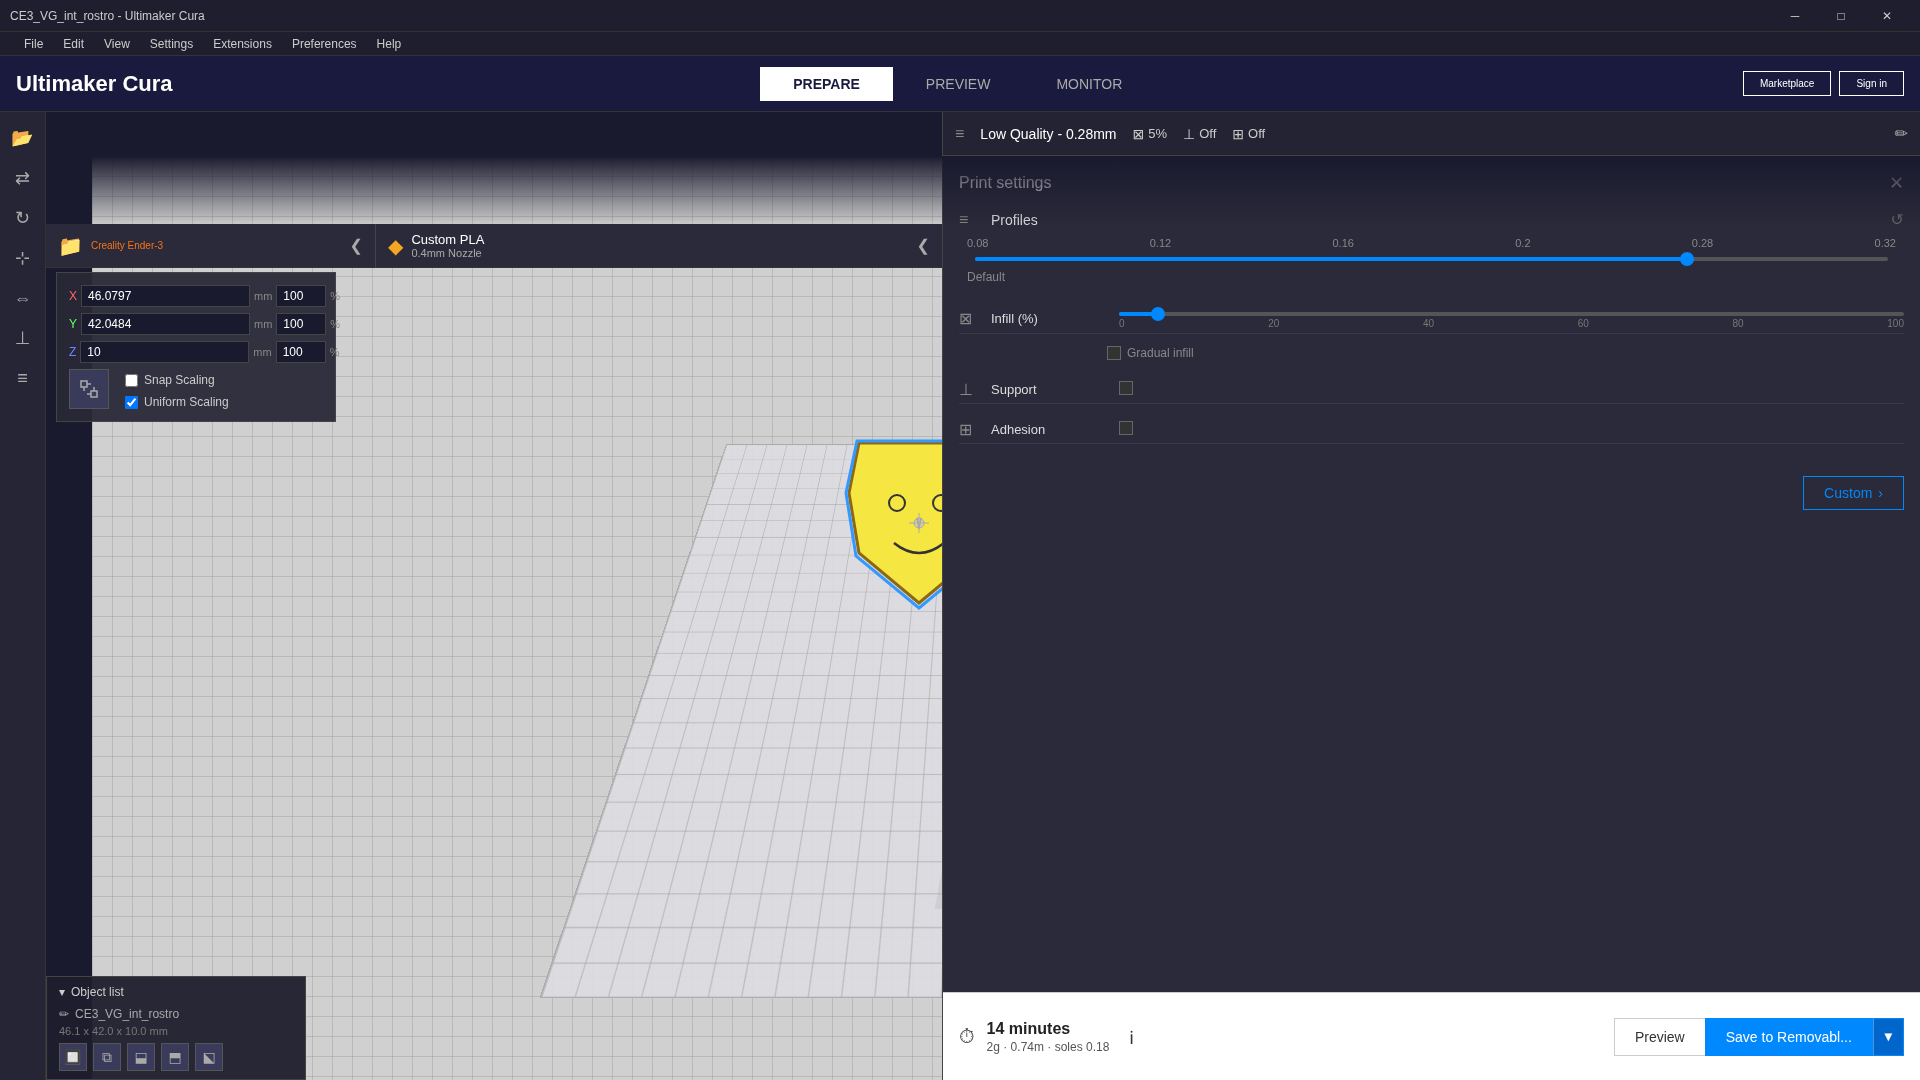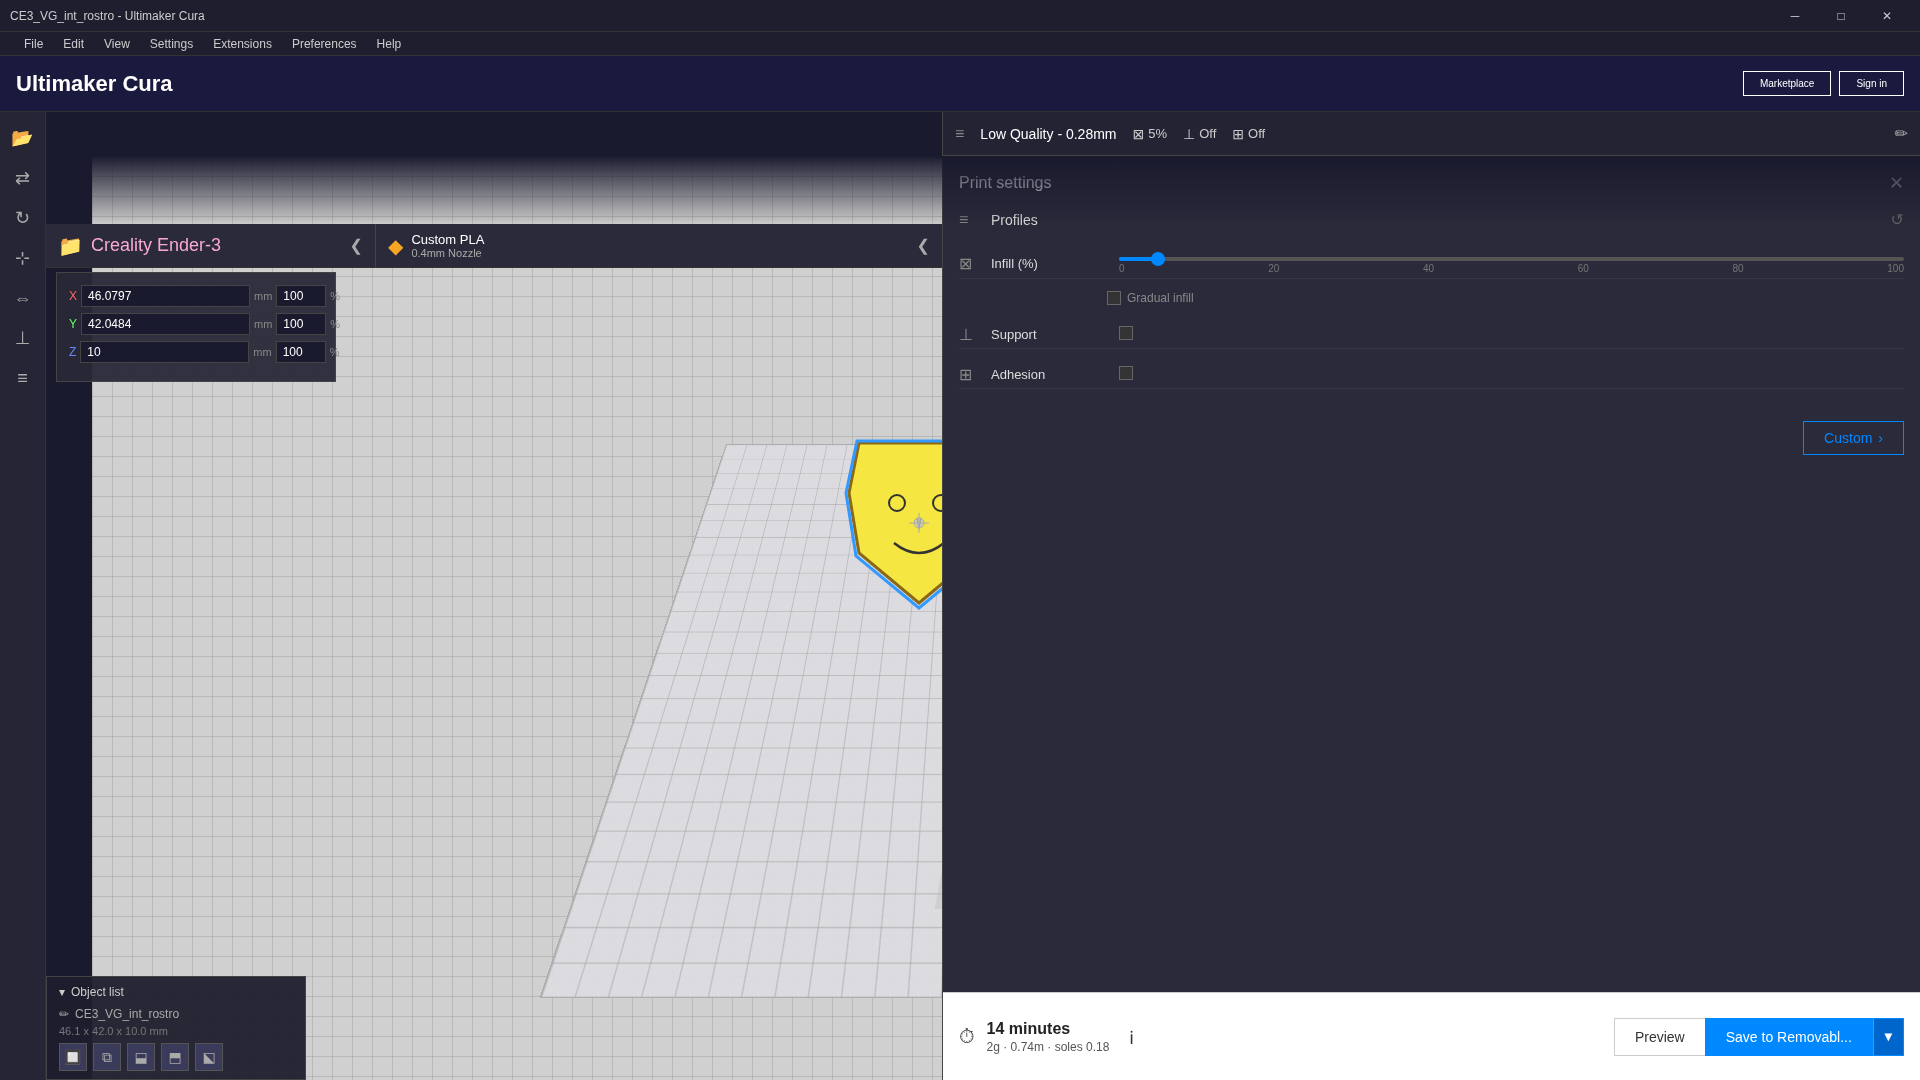--- a/index.html
+++ b/index.html
@@ -495,31 +495,36 @@
   <span class="menu-item">Settings</span>
   <span class="menu-item">Extensions</span>
   <span class="menu-item">Preferences</span>
   <span class="menu-item">Help</span>
 </div>
 
 <div id="toolbar">
   <div class="logo">
     <span>Ultimaker </span><span style="font-weight:700;">Cura</span>
   </div>
+  <div class="nav-tabs">
+    <button class="nav-tab active">PREPARE</button>
+    <button class="nav-tab">PREVIEW</button>
+    <button class="nav-tab">MONITOR</button>
+  </div>
   <div class="right-btns">
     <button class="header-btn">Marketplace</button>
     <button class="header-btn">Sign in</button>
   </div>
 </div>
 
 <div id="main" style="position:relative; margin-top:0;">
 
   <div id="device-left">
     <span style="font-size:20px; color:#aaa; cursor:pointer;">📁</span>
-    <span style="color:#f9a8d4; font-size:18px; flex:1;">Creality Ender-3</span>
+    <span style="color:#f97316; font-size:10px; flex:1;">Creality Ender-3</span>
     <button style="background:none;border:none;color:#aaa;cursor:pointer;font-size:16px;">❮</button>
   </div>
 
   <div id="material-section">
     <span style="color:#f5a623; font-size:20px;">◆</span>
     <div class="material-info">
       <span style="color:#fff; font-size:13px;">Custom PLA</span>
       <span style="color:#aaa; font-size:11px;">0.4mm Nozzle</span>
     </div>
     <button style="margin-left:auto;background:none;border:none;color:#aaa;cursor:pointer;font-size:16px;">❮</button>
@@ -598,20 +603,35 @@
       <div class="panel-title">
         <span>Print settings</span>
         <button class="panel-close">✕</button>
       </div>
 
       <div class="settings-section">
         <div class="profile-row">
           <span style="font-size:16px; color:#888; width:24px;">≡</span>
           <span class="profile-name">Profiles</span>
           <button class="profile-reset">↺</button>
+        </div>
+        <div class="profile-slider-container">
+          <div class="profile-ticks">
+            <span>0.08</span>
+            <span>0.12</span>
+            <span>0.16</span>
+            <span>0.2</span>
+            <span>0.28</span>
+            <span>0.32</span>
+          </div>
+          <div class="slider-track" style="margin:8px 16px;">
+            <div class="slider-fill" style="width:78%;"></div>
+            <div class="slider-thumb" style="left:78%;"></div>
+          </div>
+          <span class="slider-default-label">Default</span>
         </div>
       </div>
 
       <div class="setting-row">
         <span class="setting-icon">⊠</span>
         <span class="setting-name">Infill (%)</span>
         <div class="setting-control">
           <div class="infill-slider-track" style="position:relative; height:4px; background:#555; border-radius:2px;">
             <div style="position:absolute;left:0;top:0;height:100%;width:5%;background:#0088ff;border-radius:2px;"></div>
             <div style="position:absolute;left:5%;top:50%;width:14px;height:14px;background:#0088ff;border-radius:50%;transform:translate(-50%,-50%);cursor:pointer;"></div>
@@ -691,20 +711,42 @@
       <span class="transform-pct">%</span>
     </div>
     <div class="transform-row">
       <span class="axis-label z">Z</span>
       <input type="text" class="transform-input" value="10" style="">
       <span class="transform-unit">mm</span>
       <input type="text" class="transform-scale" value="100" style="">
       <span class="transform-pct">%</span>
     </div>
 
+    <div style="display:flex; align-items:flex-start; margin-top:4px;">
+      <div class="scale-icon-box">
+        <svg width="24" height="24" viewBox="0 0 24 24">
+          <rect x="4" y="4" width="6" height="6" fill="none" stroke="#aaa" stroke-width="1.5"></rect>
+          <rect x="14" y="14" width="6" height="6" fill="none" stroke="#aaa" stroke-width="1.5"></rect>
+          <line x1="10" y1="7" x2="14" y2="7" stroke="#aaa" stroke-width="1.5"></line>
+          <line x1="7" y1="10" x2="7" y2="14" stroke="#aaa" stroke-width="1.5"></line>
+          <line x1="14" y1="17" x2="10" y2="17" stroke="#aaa" stroke-width="1.5"></line>
+          <line x1="17" y1="14" x2="17" y2="10" stroke="#aaa" stroke-width="1.5"></line>
+        </svg>
+      </div>
+      <div style="display:flex; flex-direction:column; gap:4px;">
+        <div class="checkbox-row">
+          <input type="checkbox" style="">
+          <span>Snap Scaling</span>
+        </div>
+        <div class="checkbox-row">
+          <input type="checkbox" checked="" style="">
+          <span>Uniform Scaling</span>
+        </div>
+      </div>
+    </div>
   </div>
 
   <div id="object-list-panel" style="position:absolute; bottom:0; left:46px; width:260px; background:rgba(30,30,45,0.95); border:1px solid #444; padding:8px 12px; z-index:20;">
     <div class="obj-list-header">
       <span>▾</span>
       <span>Object list</span>
     </div>
     <div class="obj-list-item">
       <span style="font-size:12px;">✏</span>
       <span>CE3_VG_int_rostro</span>

